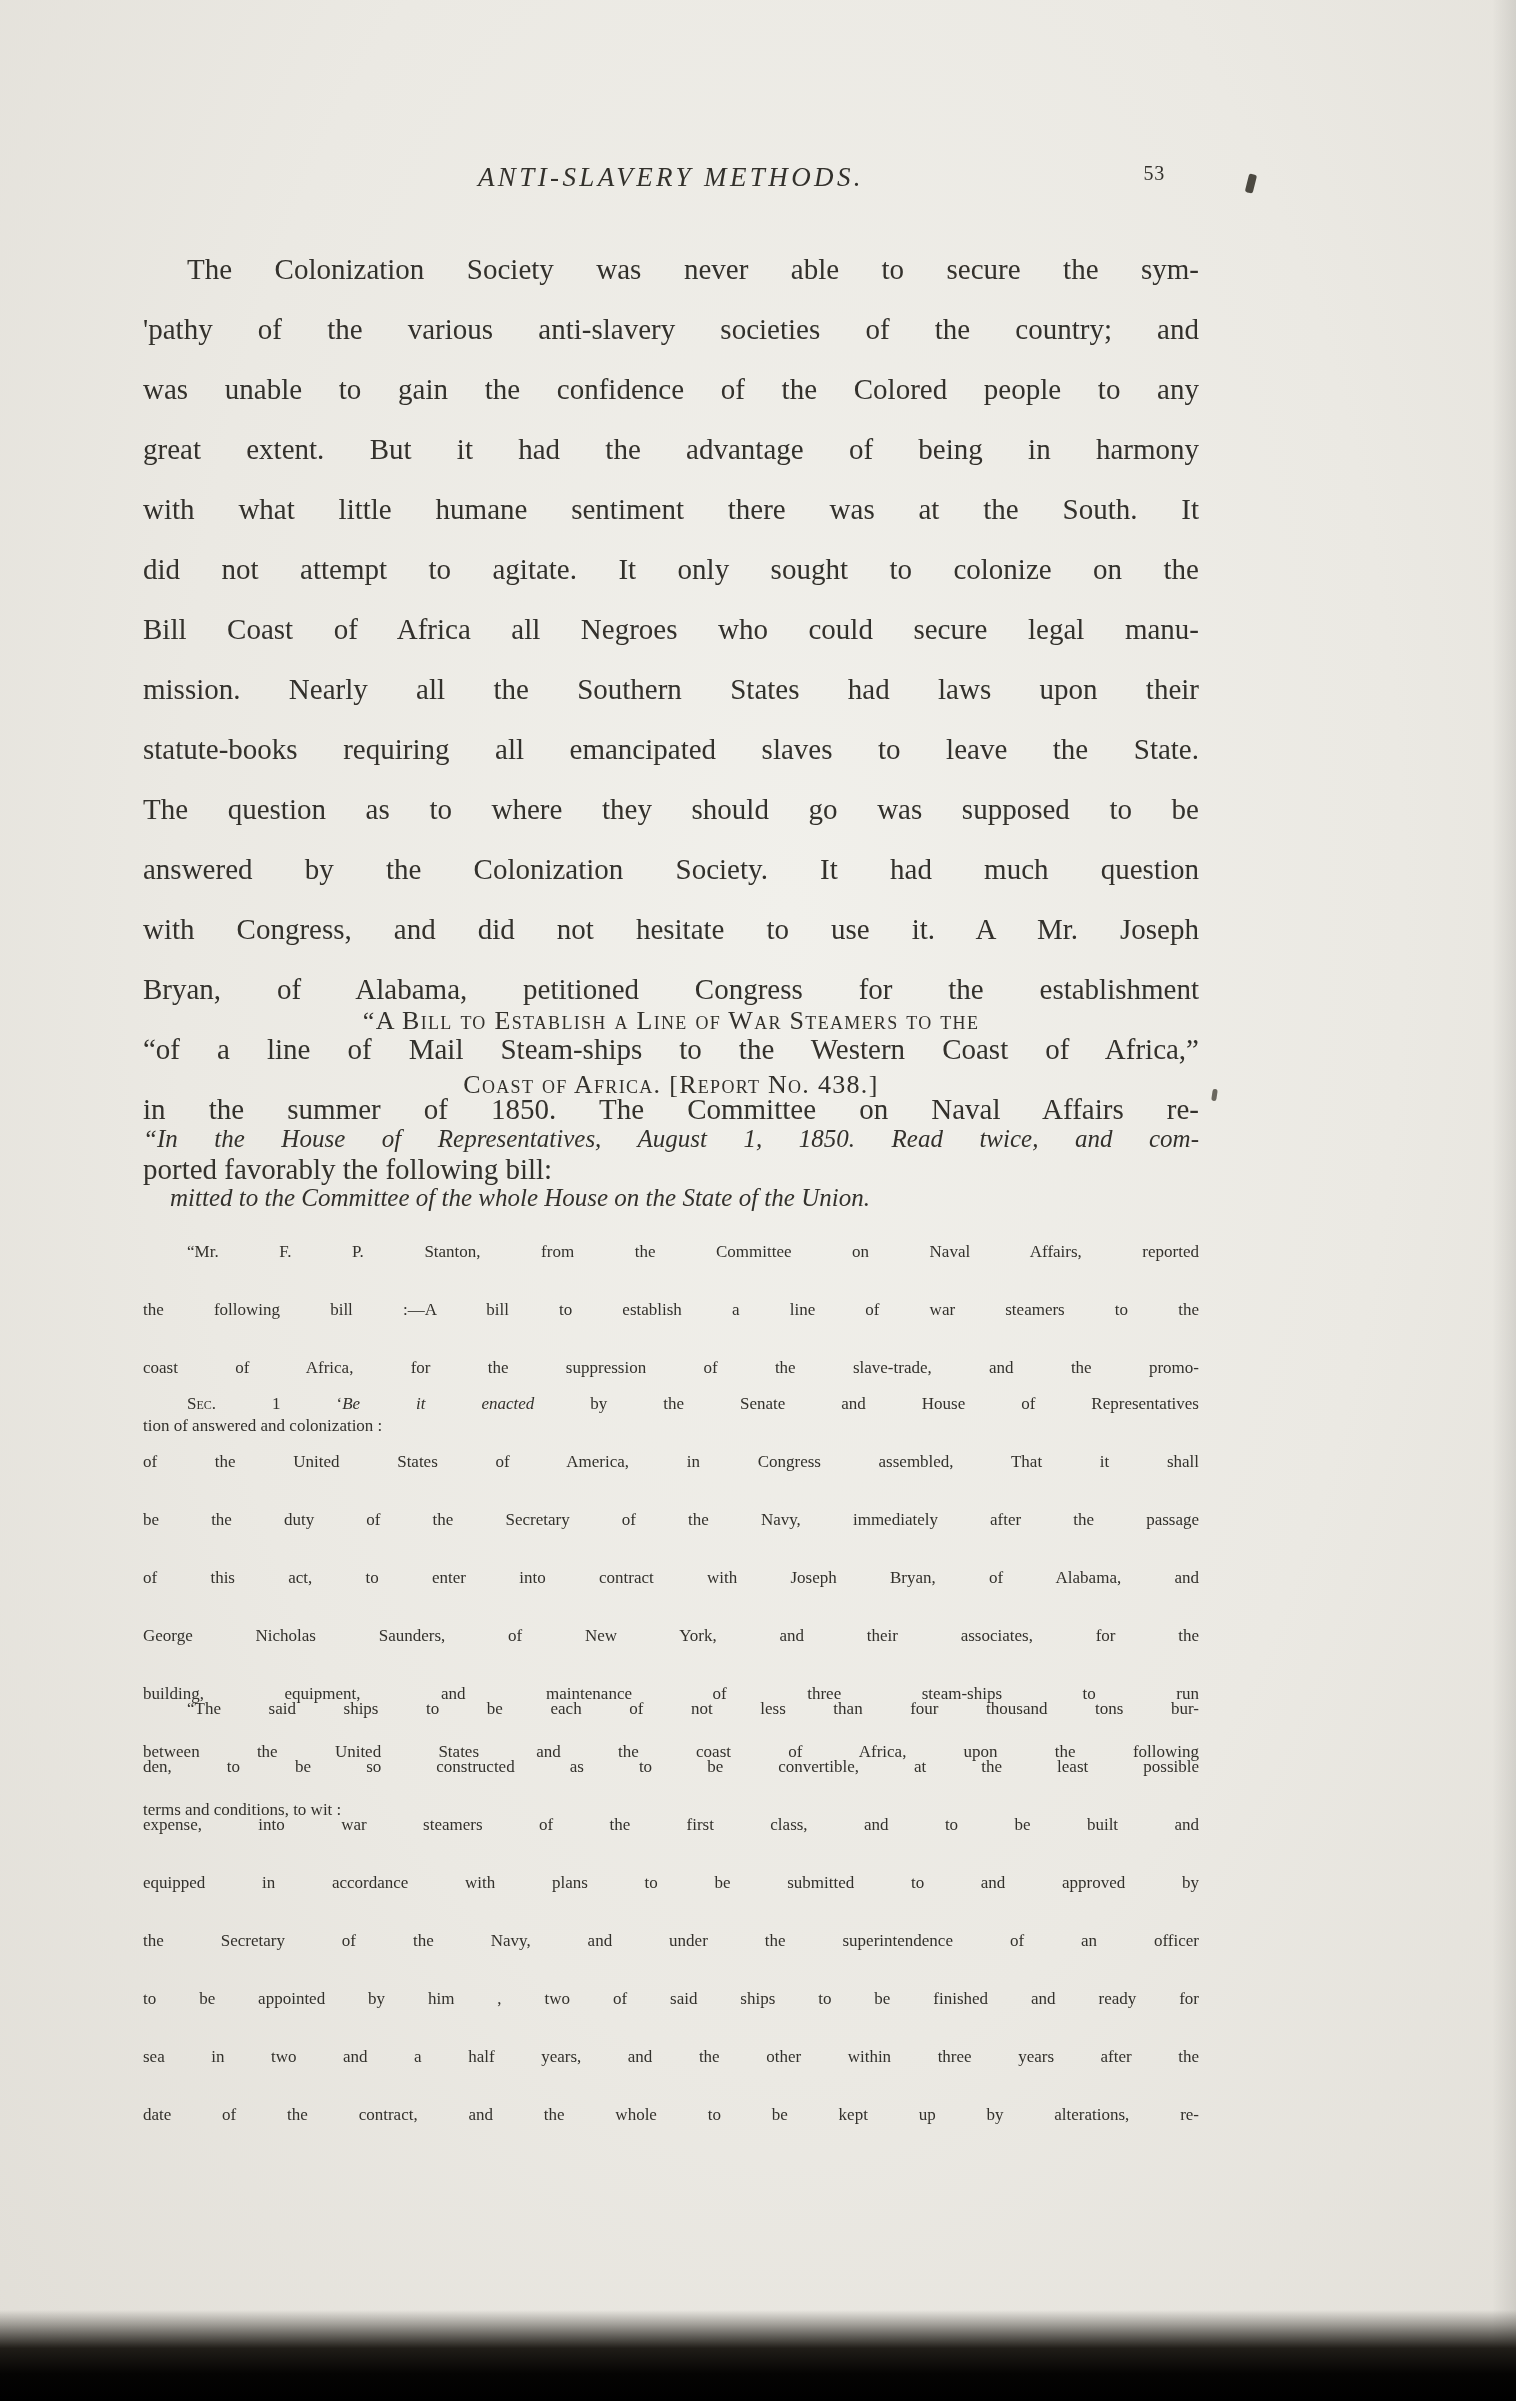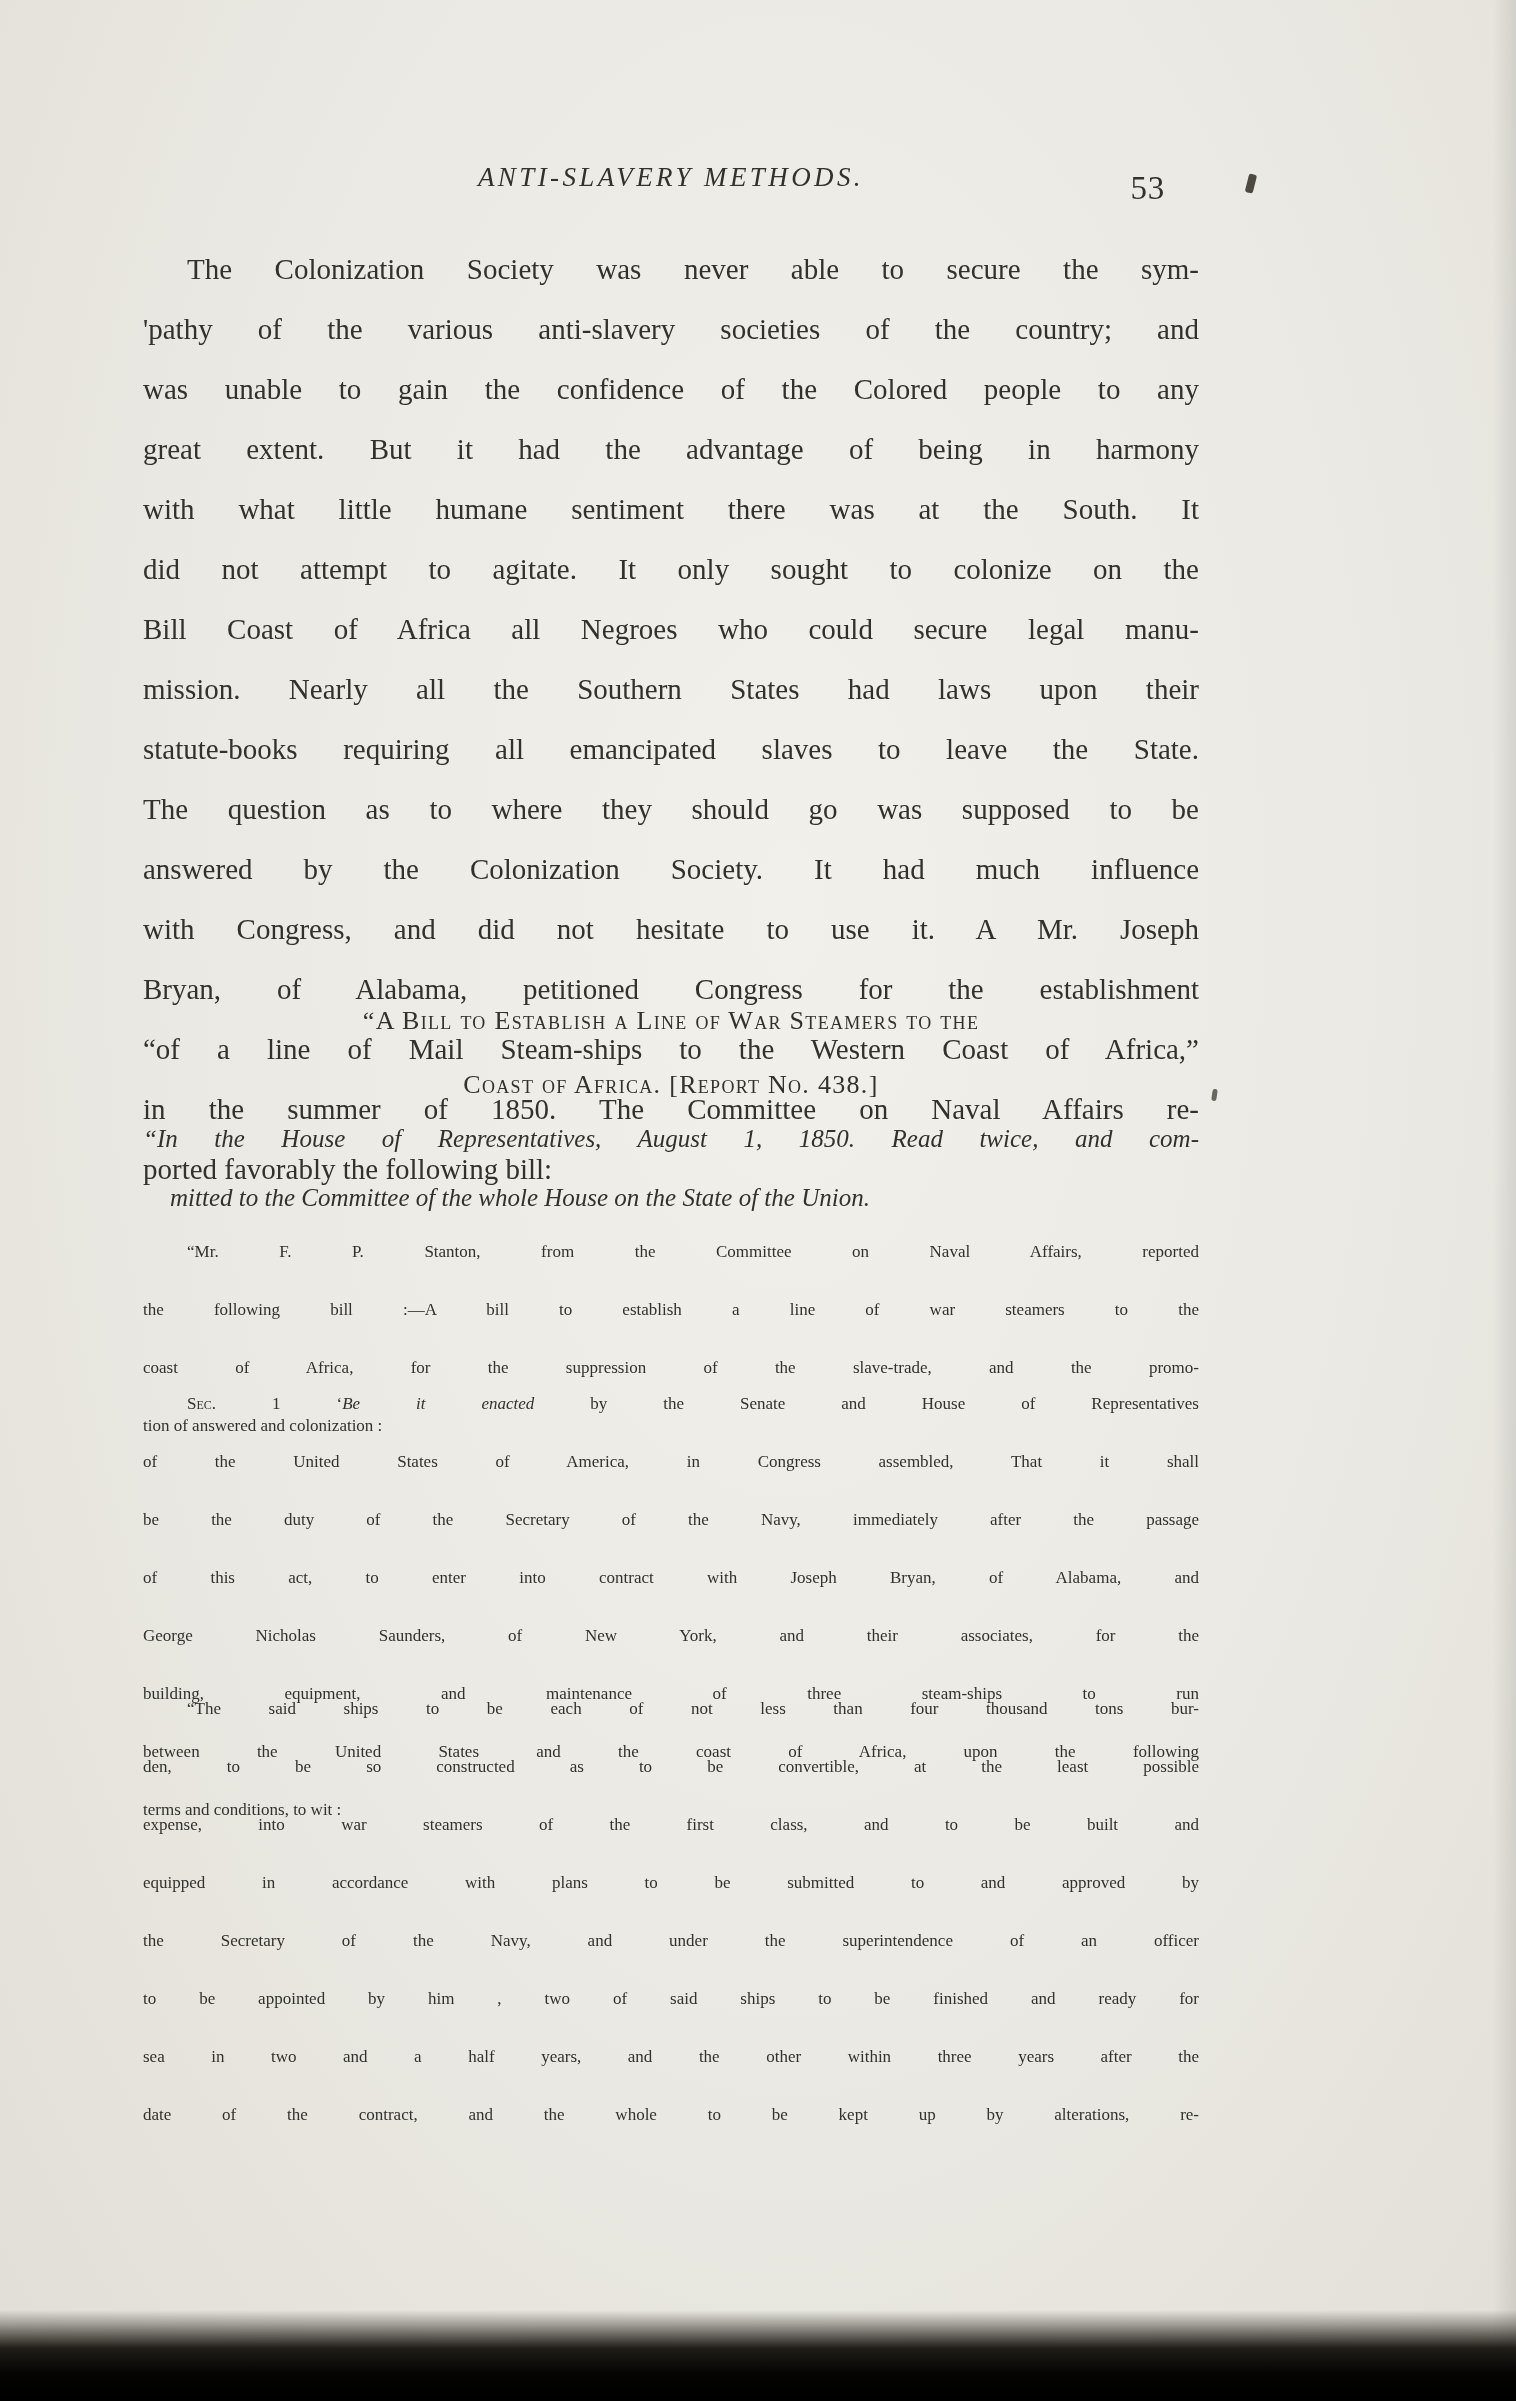--- a/index.html
+++ b/index.html
@@ -18,22 +18,22 @@
   .header {
     position:absolute; top:162px; left:143px; width:1056px;
     text-align:center;
   }
   .header-title {
     font-style:italic;
     font-size:27px;
     letter-spacing:3.4px;
   }
   .pageno {
-    position:absolute; right:34px; top:8px;
-    font-size:33px; letter-spacing:0.8px;
+    position:absolute; right:34px; top:0;
+    font-size:20px; letter-spacing:0.8px;
   }
   .column {
     position:absolute; left:143px; width:1056px;
   }
   .line {
     text-align:justify;
     text-align-last:justify;
     text-justify:inter-word;
     margin-top:20px;
   }
@@ -94,21 +94,21 @@
       <div class="line">The Colonization Society was never able to secure the sym-</div>
       <div class="line">'pathy of the various anti-slavery societies of the country; and</div>
       <div class="line">was unable to gain the confidence of the Colored people to any</div>
       <div class="line">great extent. But it had the advantage of being in harmony</div>
       <div class="line">with what little humane sentiment there was at the South. It</div>
       <div class="line">did not attempt to agitate. It only sought to colonize on the</div>
       <div class="line">Bill Coast of Africa all Negroes who could secure legal manu-</div>
       <div class="line">mission. Nearly all the Southern States had laws upon their</div>
       <div class="line">statute-books requiring all emancipated slaves to leave the State.</div>
       <div class="line">The question as to where they should go was supposed to be</div>
-      <div class="line">answered by the Colonization Society. It had much influence</div>
+      <div class="line">answered by the Colonization Society. It had much question</div>
       <div class="line">with Congress, and did not hesitate to use it. A Mr. Joseph</div>
       <div class="line">Bryan, of Alabama, petitioned Congress for the establishment</div>
       <div class="line">“of a line of Mail Steam-ships to the Western Coast of Africa,”</div>
       <div class="line">in the summer of 1850. The Committee on Naval Affairs re-</div>
       <div class="line">ported favorably the following bill:</div>
     </section>
 
   <section class="column bill-heading center-lines">
       <div class="line">“A Bill to Establish a Line of War Steamers to the</div>
       <div class="line">Coast of Africa. [Report No. 438.]</div>

